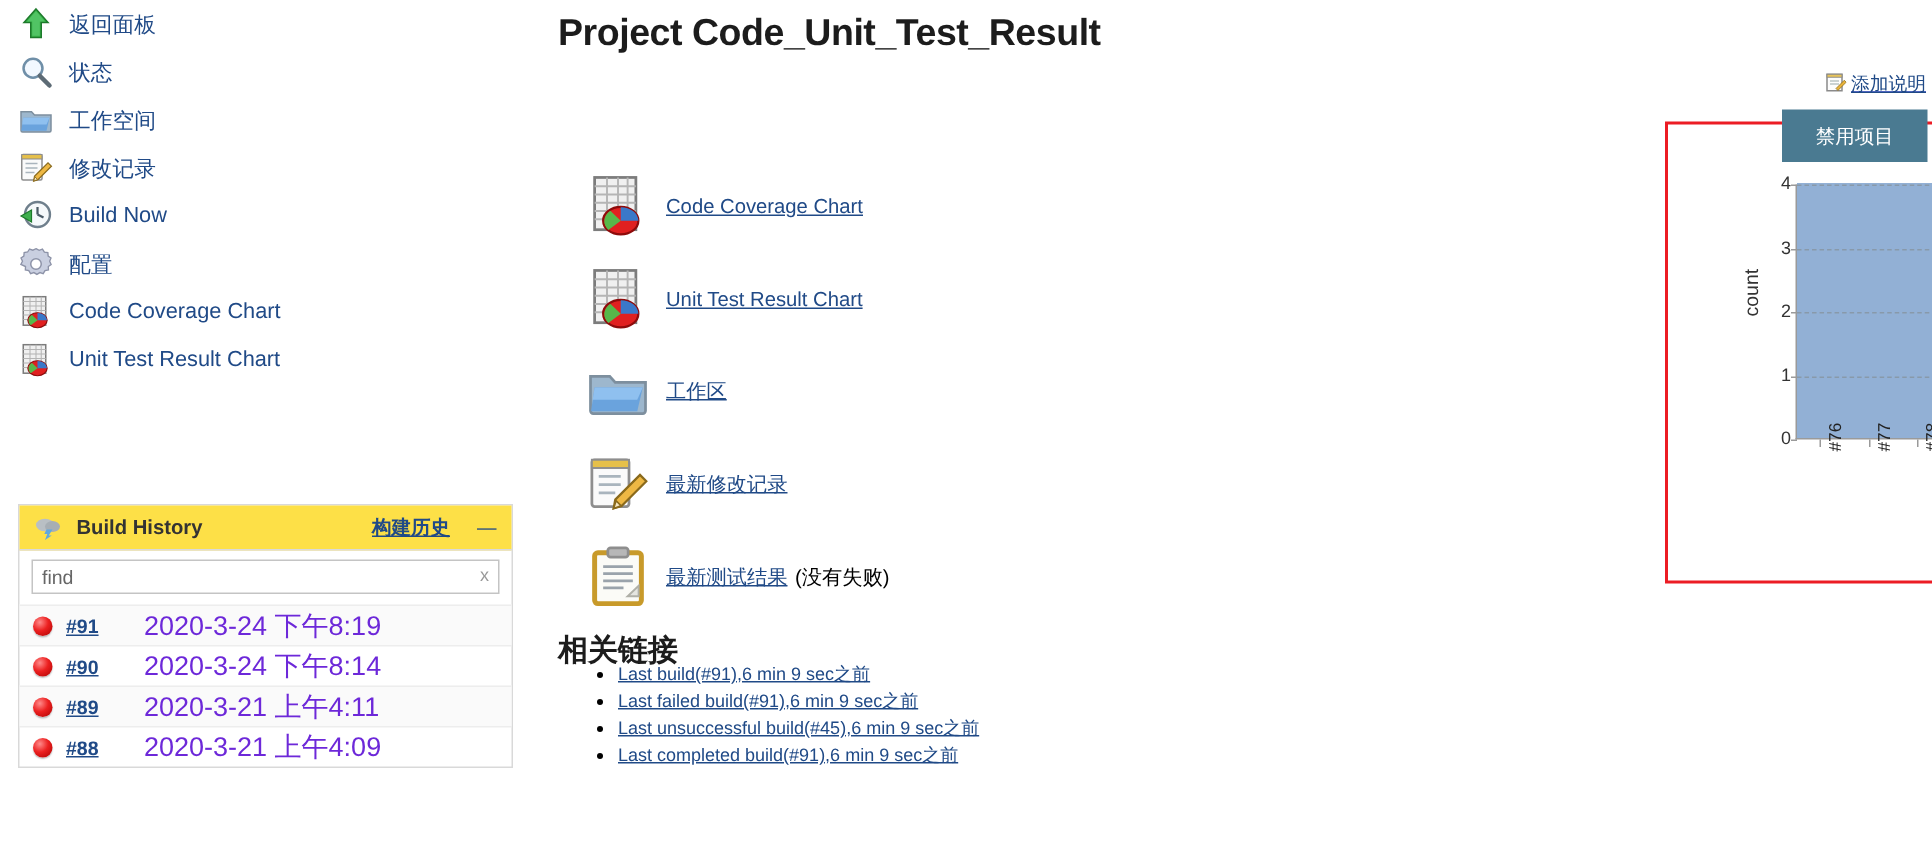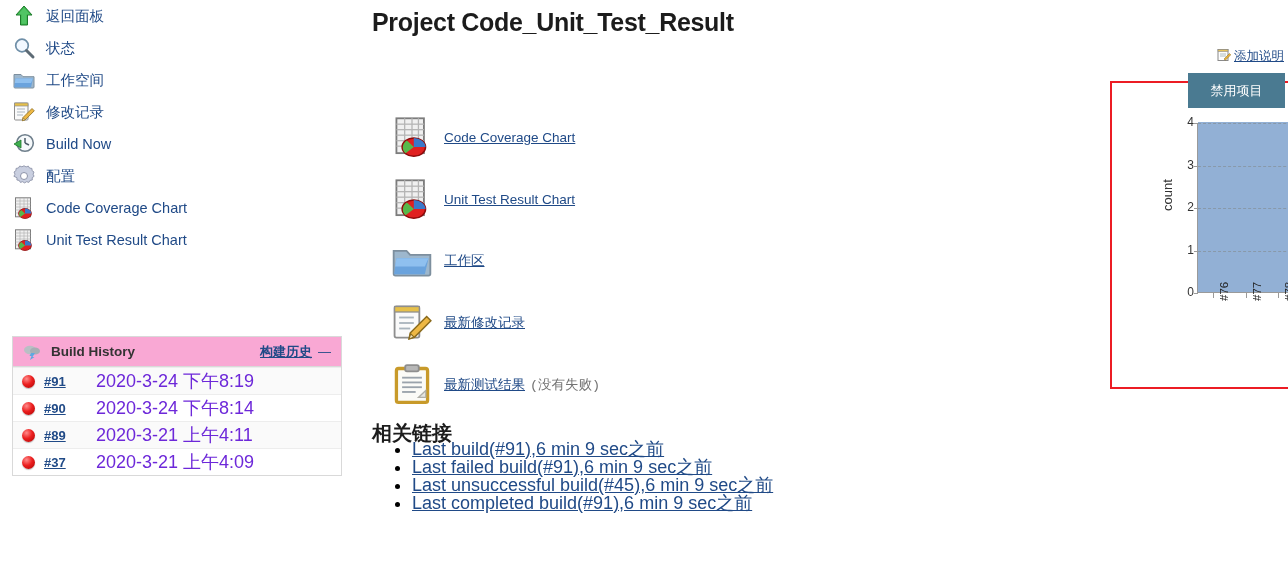--- a/index.html
+++ b/index.html
@@ -31,26 +31,26 @@
 
   
   .ico svg { display: block; }
 
   
   #build-history {
     position: absolute; left: 12px; top: 336px; width: 330px;
     border: 1px solid #d9d9d9; background: #fff;
   }
   #bh-head {
-    background: #f9a8d4; border-bottom: 1px solid #d9d9d9;
+    background: #fde047; border-bottom: 1px solid #d9d9d9;
     height: 30px; display: flex; align-items: center; padding: 0 10px;
   }
   #bh-head .cloud { width: 18px; height: 16px; margin-right: 10px; }
   #bh-title { font-size: 13.5px; font-weight: bold; color: #333; }
-  #bh-right { margin-left: auto; display: flex; align-items: center; gap: 6px; }
+  #bh-right { margin-left: auto; display: flex; align-items: center; gap: 18px; }
   #bh-link { font-size: 13px; color: #204a87; text-decoration: underline; font-weight: bold;}
   #bh-collapse { font-size: 13px; color: #204a87; }
   #bh-find-wrap { padding: 6px 8px 7px 8px; }
   #bh-find {
     width: 100%; height: 23px; border: 1px solid #c4c4c4;
     font-size: 13px; color: #666; padding: 0 18px 0 6px;
     font-family: "Liberation Sans", sans-serif; background: #fff;
   }
   #bh-find-wrap { position: relative; }
   #bh-find-x {
@@ -96,32 +96,32 @@
     display: flex; align-items: center; justify-content: center;
     border: 0; font-family: "Liberation Sans", sans-serif;
     z-index: 5;
   }
 
   
   .link-rows { position: absolute; left: 18px; top: 115px; width: 330px; }
   .lrow { display: flex; align-items: center; margin-bottom: 18px; height: 44px; }
   .lrow .bigico { width: 46px; height: 44px; margin-right: 8px; flex: 0 0 46px; }
   .lrow .ltxt { font-size: 13.5px; color: #204a87; text-decoration: underline; }
-  .lrow .suffix { font-size: 13.5px; color: #737373; margin-left: 5px; text-decoration: none; font-family: Liberation Mono, monospace; }
+  .lrow .suffix { font-size: 13.5px; color: #000000; margin-left: 5px; text-decoration: none; }
 
   #related-title {
     position: absolute; left: 0; top: 420px;
     font-size: 20px; font-weight: bold; color: #1c1c1c;
   }
   #related-list {
     position: absolute; left: 18px; top: 440px;
     margin: 0; padding-left: 22px;
   }
   #related-list li {
-    font-size: 18px; line-height: 18px; color: #000; margin-bottom: 0px;
+    font-size: 12px; line-height: 18px; color: #000; margin-bottom: 0px;
   }
   #related-list li a { color: #204a87; text-decoration: underline; }
 
   
   #chart-panel {
     position: absolute; left: 738px; top: 81px;
     width: 548px; height: 308px;
     border: 2px solid #ec1c24; background: #fff;
   }
   #chart-title {
@@ -292,39 +292,43 @@
             <ellipse cx="12" cy="7" rx="5" ry="3.6" fill="#a7aeb4"></ellipse>
             <polygon points="8,9 12,9 9.5,13 11.5,13 7,16 8.5,12 6.5,12" fill="#5fa8e0"></polygon>
           </svg>
         </span>
         <span id="bh-title">Build History</span>
         <span id="bh-right">
           <a id="bh-link" href="#">构建历史</a>
           <span id="bh-collapse">—</span>
         </span>
       </div>
+      <div id="bh-find-wrap">
+        <input id="bh-find" type="text" value="find" style="">
+        <span id="bh-find-x">x</span>
+      </div>
       <div id="bh-rows">
           <div class="bh-row alt">
             <span class="ball"></span>
             <a class="bh-num" href="#">#91</a>
             <span class="bh-date">2020-3-24 下午8:19</span>
           </div>
           <div class="bh-row">
             <span class="ball"></span>
             <a class="bh-num" href="#">#90</a>
             <span class="bh-date">2020-3-24 下午8:14</span>
           </div>
           <div class="bh-row alt">
             <span class="ball"></span>
             <a class="bh-num" href="#">#89</a>
             <span class="bh-date">2020-3-21 上午4:11</span>
           </div>
           <div class="bh-row">
             <span class="ball"></span>
-            <a class="bh-num" href="#">#37</a>
+            <a class="bh-num" href="#">#88</a>
             <span class="bh-date">2020-3-21 上午4:09</span>
           </div>
         </div>
     </div>
   </div>
 
   <div id="main">
     <h1 id="page-title">Project Code_Unit_Test_Result</h1>
 
     <a id="desc-link" href="#">

